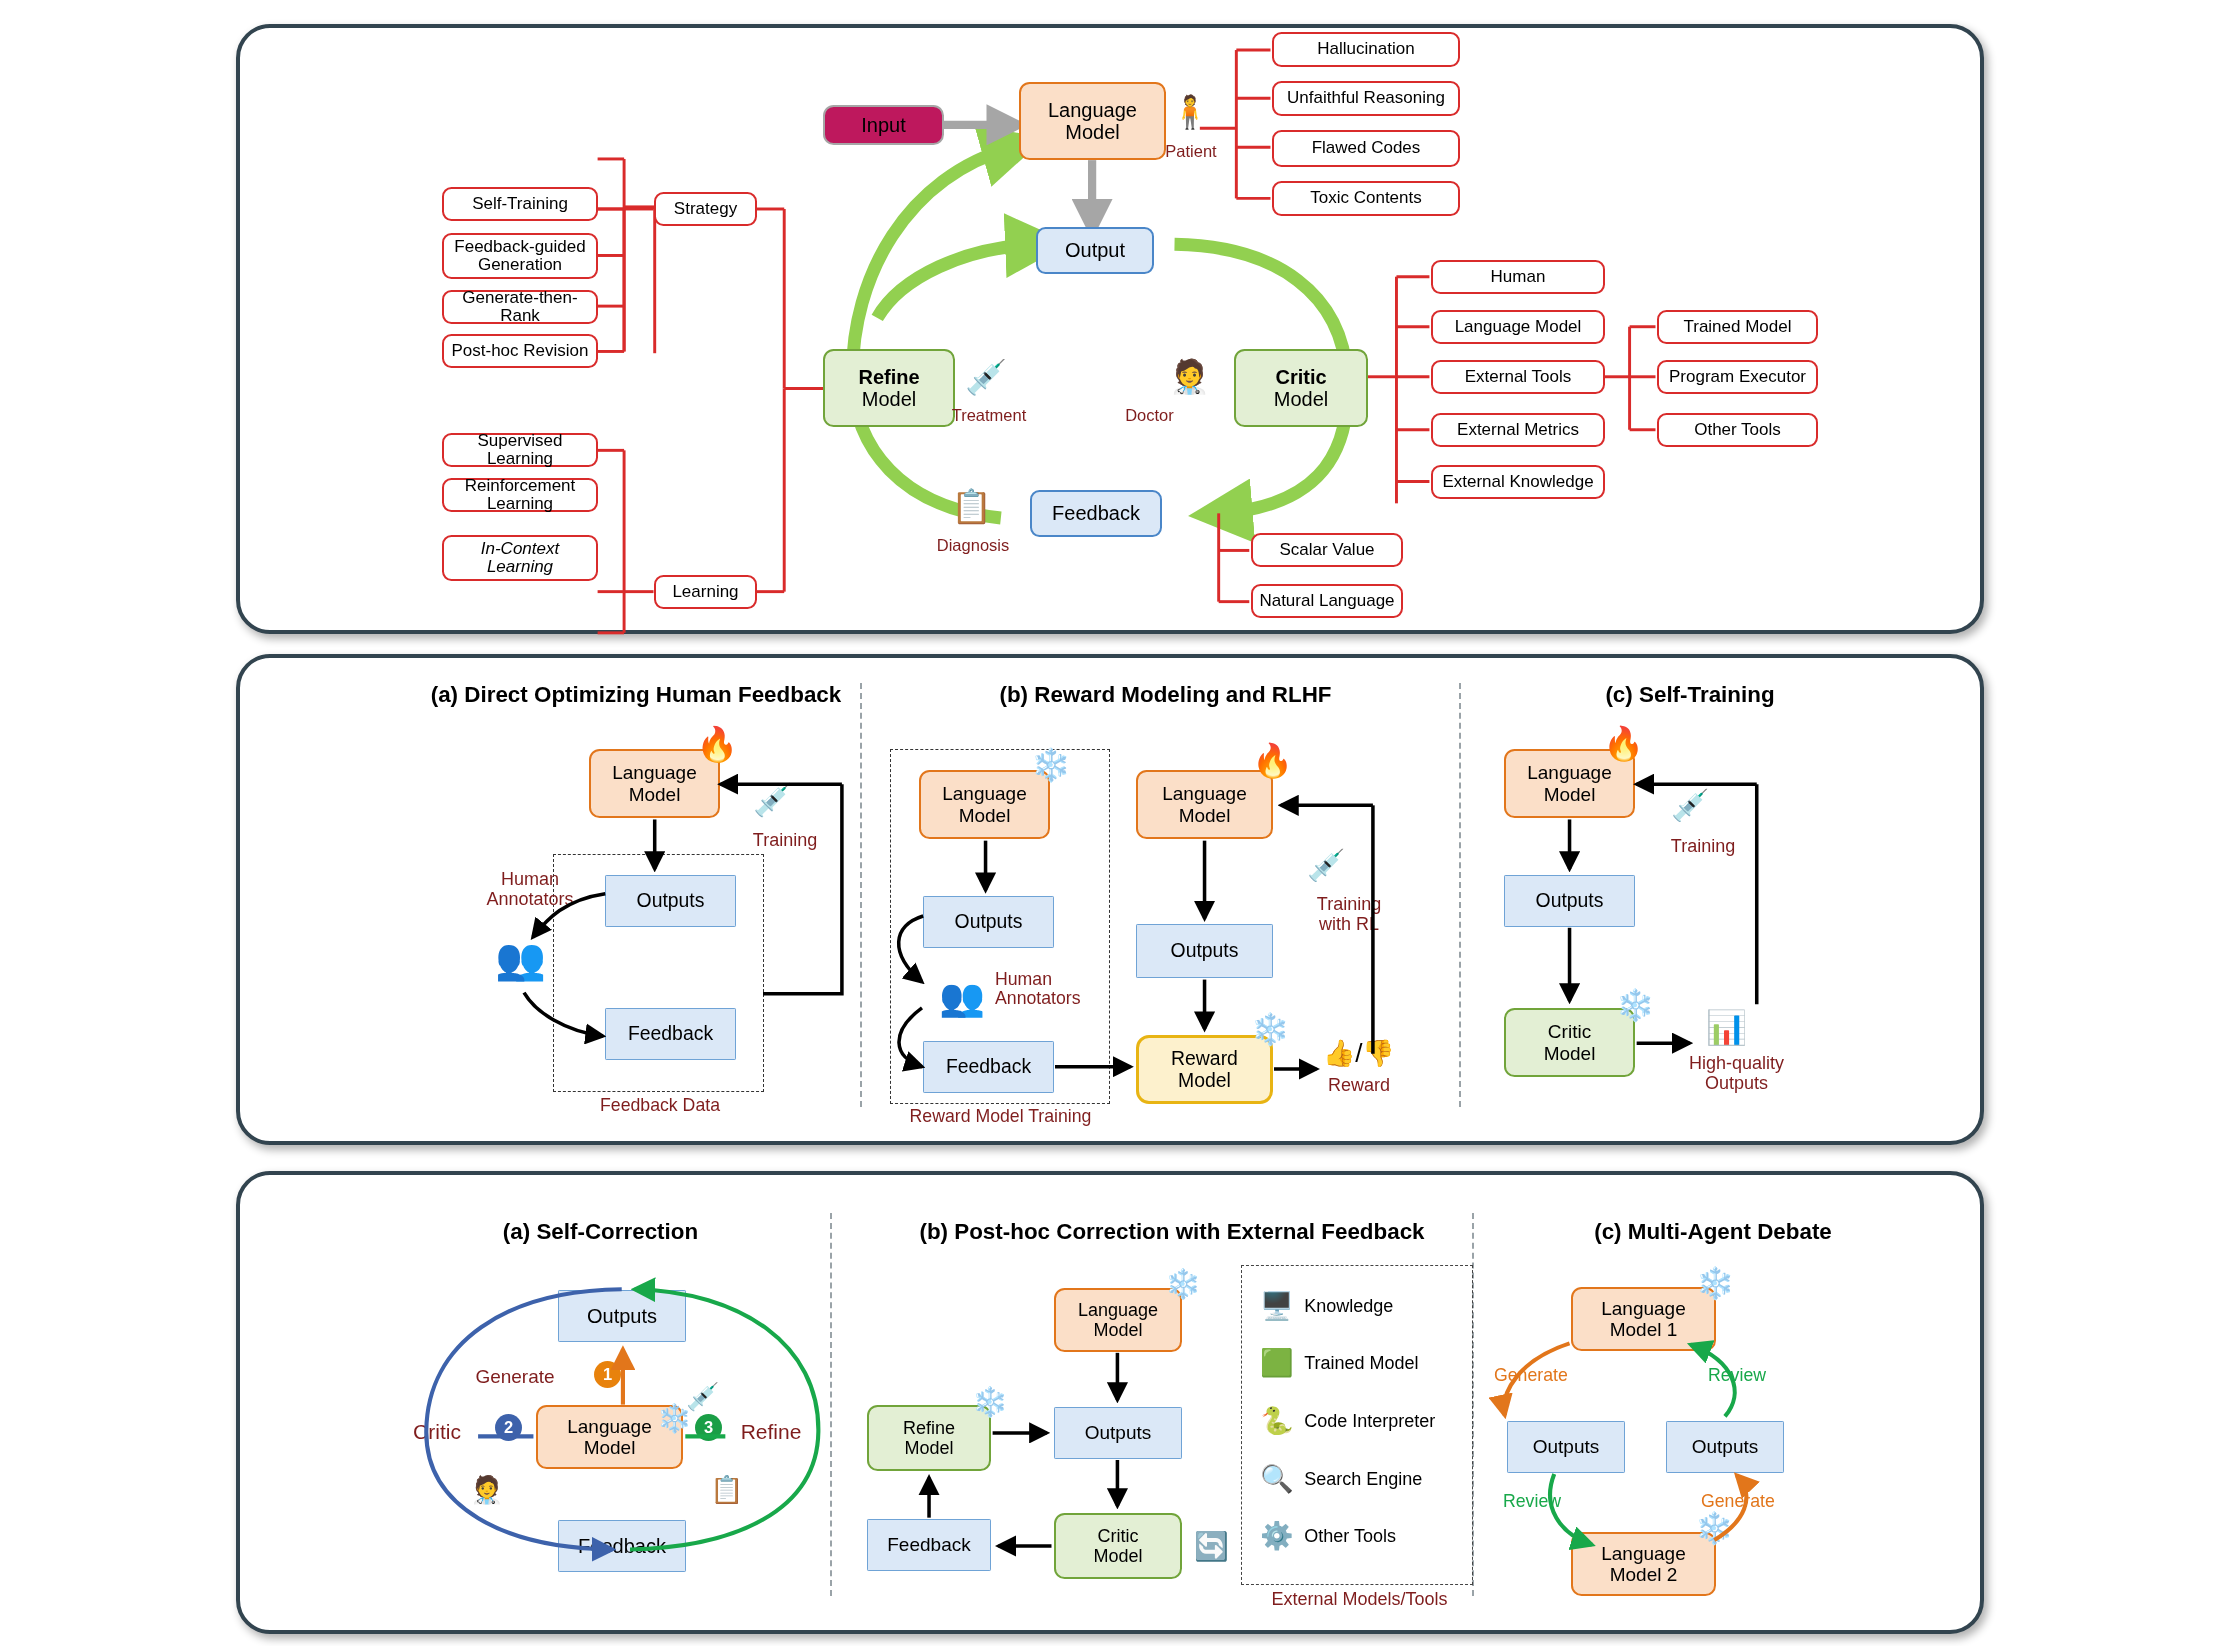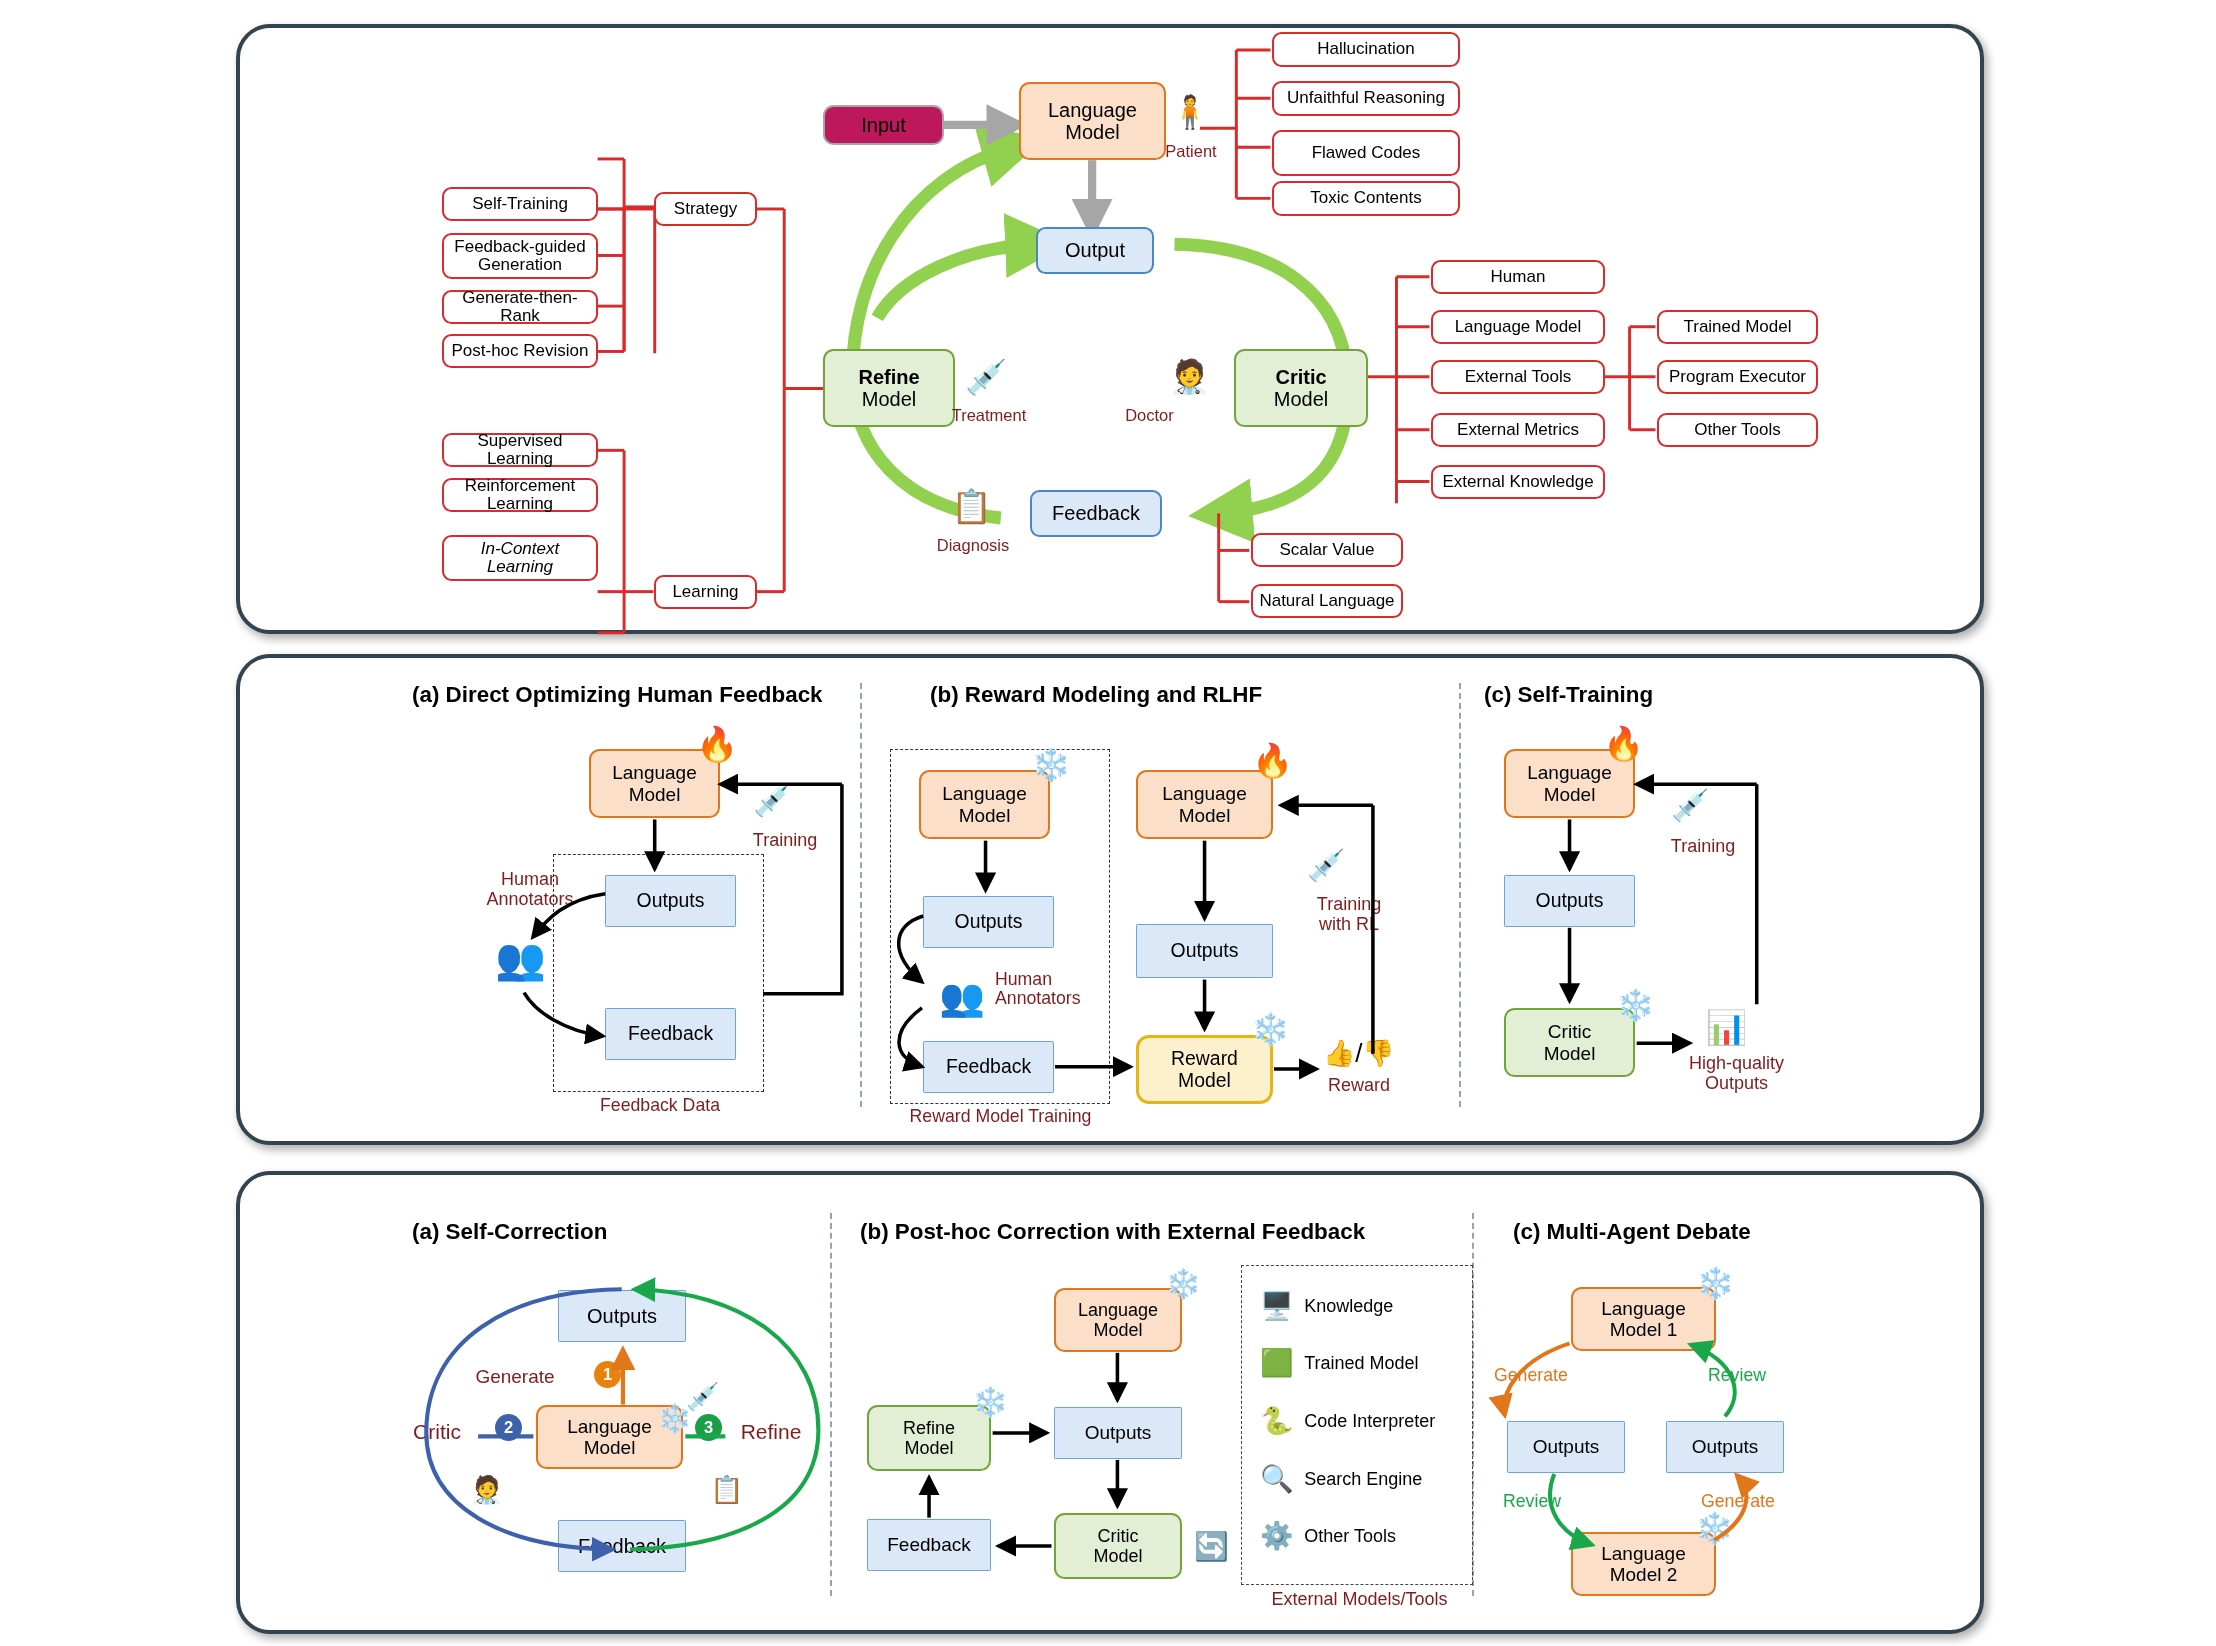--- a/index.html
+++ b/index.html
@@ -20,21 +20,21 @@
   .bx{box-sizing:border-box;font-size:20px;line-height:1.12;}
   .bx-orange{background:#fbdfc8;border:2.9px solid #e2761b;border-radius:10.6px;}
   .bx-green{background:#e3efd4;border:2.9px solid #71a43a;border-radius:10.6px;}
   .bx-blue{background:#dbe8f7;border:2.9px solid #4a86c8;border-radius:9.4px;}
   .bx-blue-sq{background:#dbe8f7;border:1.8px solid #6fa3d6;border-radius:1.2px;}
   .bx-gray{background:#be185d;border:2.9px solid #a6a6a6;border-radius:10.6px;}
   .bx-yellow{background:#fdf1cd;border:3.5px solid #e8b413;border-radius:13px;}
   .b{font-weight:bold;}
 
   .cap{font-size:16.5px;color:#7f1d1d;text-align:center;line-height:1.1;}
-  .ptitle{font-size:22.4px;font-weight:bold;color:#000;}
+  .ptitle{font-size:22.4px;font-weight:bold;color:#000;text-align:center;}
   .dash-v{border-left:2.9px dashed #9aa3a8;}
   .dash-box{border:1.8px dashed #333;}
   .dash-box2{border:1.8px dashed #444;}
 
   svg{position:absolute;left:0;top:0;overflow:visible;pointer-events:none;}
   .num{border-radius:50%;color:#fff;font-size:16.5px;font-weight:bold;
        display:flex;align-items:center;justify-content:center;width:27px;height:27px;}
   .lbl-or{color:#e2761b;font-size:17.7px;}
   .lbl-gr{color:#18a84a;font-size:17.7px;}
 </style>
@@ -191,21 +191,21 @@
 <div class="abs cap" style="left:942px;top:406px;width:94px;">Treatment</div>
 
 <div class="abs ctr" style="left:1163px;top:353px;width:53px;height:47px;font-size:33px;">🧑‍⚕️</div>
 <div class="abs cap" style="left:1111px;top:406px;width:77px;">Doctor</div>
 
 <div class="abs ctr" style="left:948px;top:483px;width:47px;height:47px;font-size:33px;">📋</div>
 <div class="abs cap" style="left:929px;top:536px;width:88px;">Diagnosis</div>
 
 <div class="abs leaf ctr" style="left:1272px;top:32px;width:188px;height:35px;">Hallucination</div>
 <div class="abs leaf ctr" style="left:1272px;top:81px;width:188px;height:35px;">Unfaithful Reasoning</div>
-<div class="abs leaf ctr" style="left:1272px;top:130px;width:188px;height:46px;">Flawed Codes</div>
+<div class="abs leaf ctr" style="left:1272px;top:130px;width:188px;height:37px;">Flawed Codes</div>
 <div class="abs leaf ctr" style="left:1272px;top:181px;width:188px;height:35px;">Toxic Contents</div>
 
 <div class="abs leaf ctr" style="left:442px;top:187px;width:156px;height:34px;">Self-Training</div>
 <div class="abs leaf ctr" style="left:442px;top:233px;width:156px;height:46px;">Feedback-guided Generation</div>
 <div class="abs leaf ctr" style="left:442px;top:290px;width:156px;height:34px;">Generate-then-Rank</div>
 <div class="abs leaf ctr" style="left:442px;top:334px;width:156px;height:34px;">Post-hoc Revision</div>
 <div class="abs leaf ctr" style="left:654px;top:192px;width:103px;height:34px;">Strategy</div>
 
 <div class="abs leaf ctr" style="left:442px;top:433px;width:156px;height:34px;">Supervised Learning</div>
 <div class="abs leaf ctr" style="left:442px;top:478px;width:156px;height:34px;">Reinforcement Learning</div>

